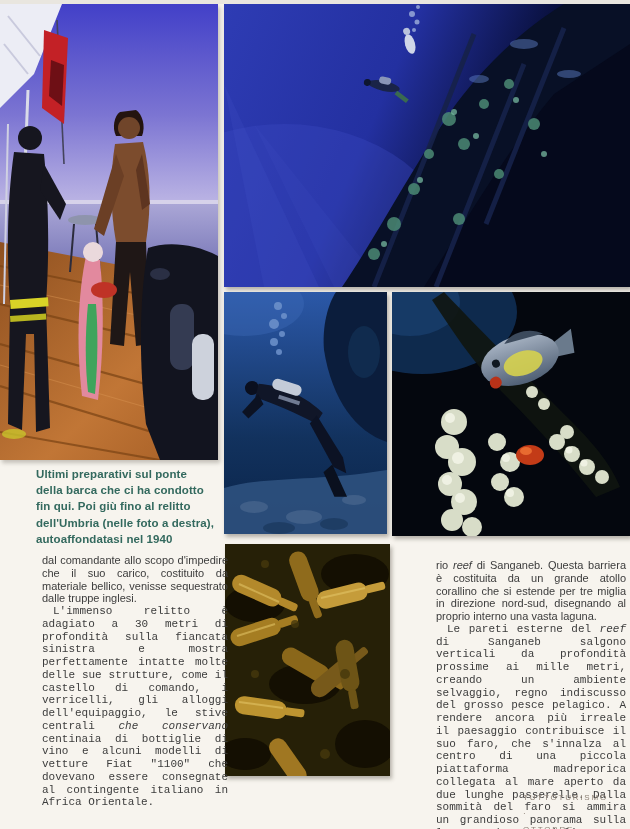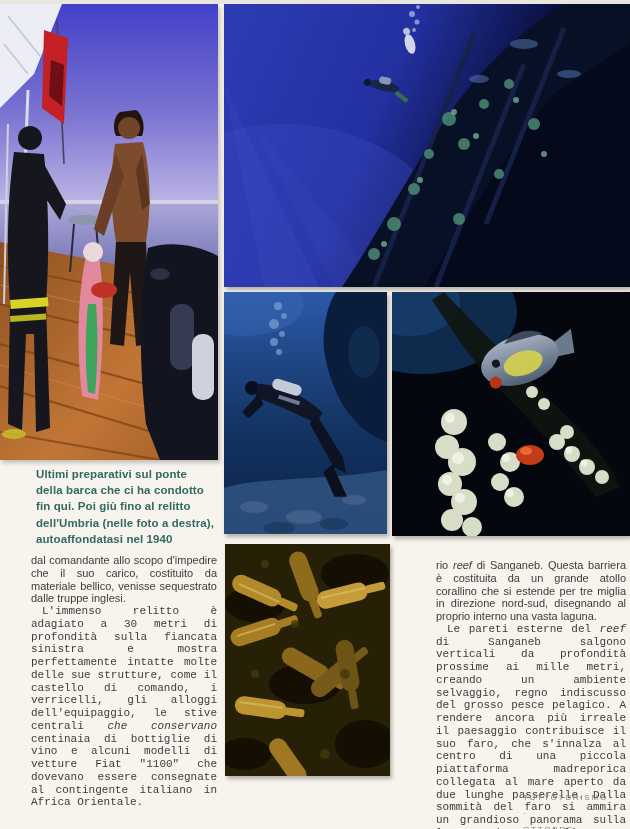--- a/index.html
+++ b/index.html
@@ -16,21 +16,21 @@
   .photo-fish{left:392px;top:288px;width:238px;height:244px;}
   .photo-bottles{left:225px;top:540px;width:165px;height:232px;}
   .caption{
     position:absolute;left:36px;top:462px;width:202px;
     font-size:11.5px;font-weight:bold;line-height:16.2px;
     color:#33695e;white-space:pre-line;letter-spacing:.1px;
   }
   .col{position:absolute;font-size:11px;line-height:12.75px;color:#3c3c3c;text-align:justify;}
   .col p{margin:0;}
   .col p.indent{text-indent:11px;font-family:Liberation Mono, monospace;}
-  .col-left{left:31px;top:550px;width:186px;}
+  .col-left{left:42px;top:550px;width:186px;}
   .col-right{left:436px;top:555px;width:190px;}
   .col i{font-style:italic;}
   .arrow{color:#cf2222;font-size:9.5px;margin-left:3px;letter-spacing:0;}
   .footer{
     position:absolute;right:22px;top:789px;
     display:flex;align-items:baseline;gap:7px;color:#8d8176;flex-direction:column;
   }
   .f-small{font-size:8px;letter-spacing:1.8px;}
   .f-dot{font-size:8px;}
   .f-year{font-size:10px;color:#a21caf;letter-spacing:2.5px;}

